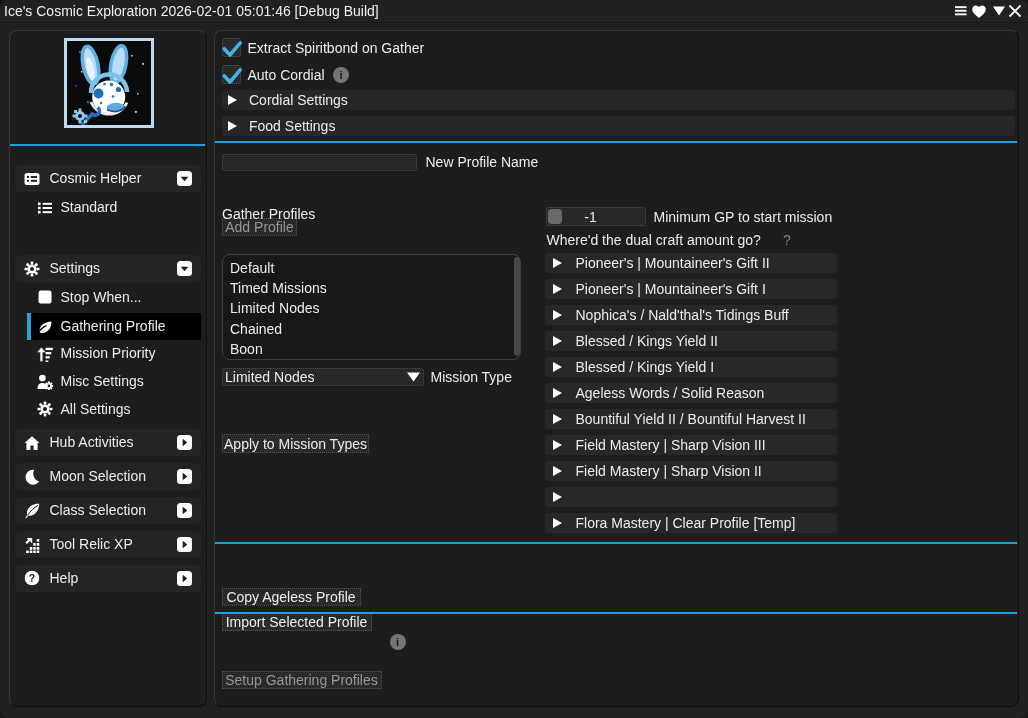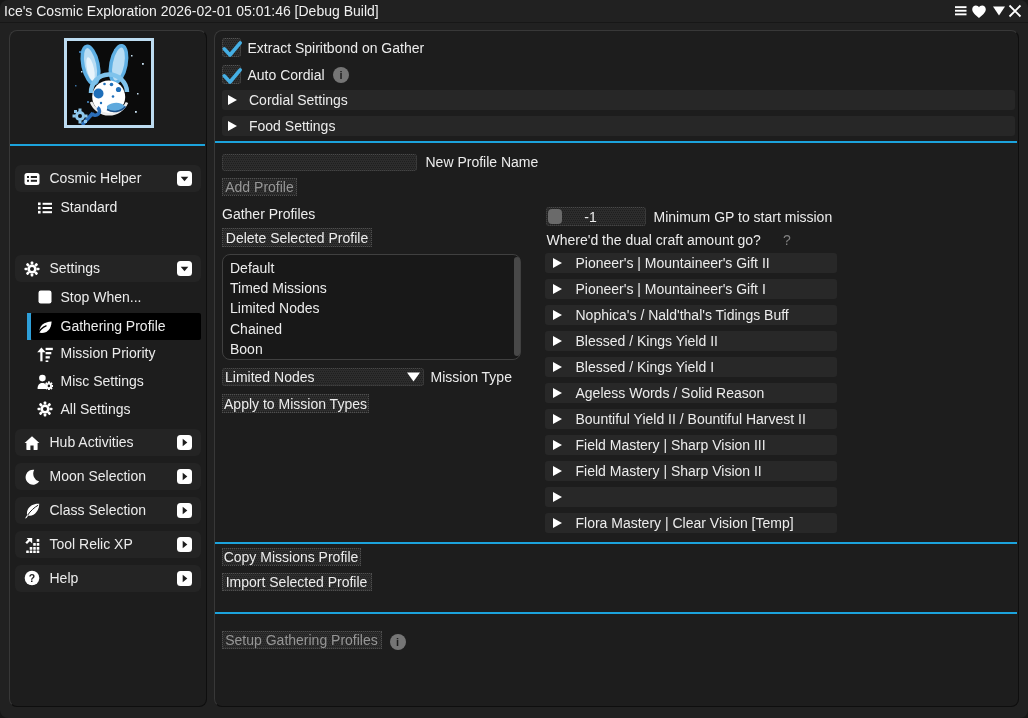--- a/index.html
+++ b/index.html
@@ -25,21 +25,21 @@
 .rlab { position:absolute; left:34.5px; top:0; height:27px; line-height:27px; white-space:nowrap; }
 .slab { position:absolute; left:45.5px; top:0; height:27px; line-height:27px; white-space:nowrap; }
 .sqbtn { position:absolute; left:162px; top:6px; width:15px; height:15px; background:#fff; border-radius:3.5px; }
 
 .cb { position:absolute; left:8px; width:19px; height:19px; background-color:#2e2e2e; background-image: radial-gradient(circle at 0.5px 0.5px, #1e1e1e 0.6px, transparent 0.7px), radial-gradient(circle at 0.5px 0.5px, #1e1e1e 0.6px, transparent 0.7px); background-size:2px 4px,2px 4px; background-position:0 0,1px 2px; border:1px dotted #565656; border-radius:3px; }
 .lbl { position:absolute; height:18px; line-height:18px; white-space:nowrap; }
 .hdr { position:absolute; left:8px; width:793px; height:20px; background:#272727; border-radius:3px; }
 .hdr .harr { position:absolute; left:6px; top:5px; }
 .hdr .htxt { position:absolute; left:27px; top:1px; height:18px; line-height:18px; white-space:nowrap; }
 .bsep { position:absolute; left:1px; width:802px; height:2px; background:#1ca3dc; }
-.btn { position:absolute; background-color:#2e2e2e; background-image: radial-gradient(circle at 0.5px 0.5px, #1e1e1e 0.6px, transparent 0.7px), radial-gradient(circle at 0.5px 0.5px, #1e1e1e 0.6px, transparent 0.7px); background-size:2px 4px,2px 4px; background-position:0 0,1px 2px; border:1px dotted #4f4f4f; border-radius:0; text-align:center; color:#ececec; }
+.btn { position:absolute; background-color:#2e2e2e; background-image: radial-gradient(circle at 0.5px 0.5px, #1e1e1e 0.6px, transparent 0.7px), radial-gradient(circle at 0.5px 0.5px, #1e1e1e 0.6px, transparent 0.7px); background-size:2px 4px,2px 4px; background-position:0 0,1px 2px; border:1px dotted #4f4f4f; border-radius:0; text-align:center; color:#ececec;margin-top:40px; }
 .btn span { display:block; line-height:17px; }
 .frame { position:absolute; background-color:#2c2c2c; background-image: radial-gradient(circle at 0.5px 0.5px, #1e1e1e 0.6px, transparent 0.7px), radial-gradient(circle at 0.5px 0.5px, #1e1e1e 0.6px, transparent 0.7px); background-size:2px 4px,2px 4px; background-position:0 0,1px 2px; border:1px dotted #4a4a4a; border-radius:3px; }
 .mhdr { position:absolute; left:330.5px; width:292.5px; height:20px; background:#282828; border-radius:3px; }
 .mhdr .harr { position:absolute; left:8.5px; top:5px; }
 .mhdr .htxt { position:absolute; left:31px; top:1px; height:18px; line-height:18px; white-space:nowrap; }
 .info { position:absolute; width:16px; height:16px; border-radius:8px; background:#757575; color:#1c1c1c; font-weight:bold; text-align:center; font-size:11px; line-height:16px; }
 .dis { color:#969696; }
 </style>
 </head>
 <body>
@@ -410,25 +410,25 @@
       </div>
     <div class="mhdr" style="top:457.3px">
         <svg class="harr" width="9" height="10">
           <polygon points="0,0 9,5 0,10" fill="#fff"></polygon>
         </svg>
       </div>
     <div class="mhdr" style="top:483.3px">
         <svg class="harr" width="9" height="10">
           <polygon points="0,0 9,5 0,10" fill="#fff"></polygon>
         </svg>
-        <div class="htxt">Flora Mastery | Clear Vision [Temp]</div>
+        <div class="htxt">Flora Mastery | Clear Profile [Temp]</div>
       </div>
     <div class="bsep" style="top:511.5px"></div>
     <div class="btn" style="left:7.5px;top:518px;width:139px;height:18px">
-        <span>Copy Missions Profile</span>
+        <span>Copy Ageless Profile</span>
       </div>
     <div class="btn" style="left:7.5px;top:542.5px;width:150px;height:18px">
         <span>Import Selected Profile</span>
       </div>
     <div class="bsep" style="top:581.5px"></div>
     <div class="btn dis" style="left:7.5px;top:600.5px;width:160px;height:18.5px">
         <span>Setup Gathering Profiles</span>
       </div>
     <div class="info" style="left:175.5px;top:603.5px">i</div>
   </div>

